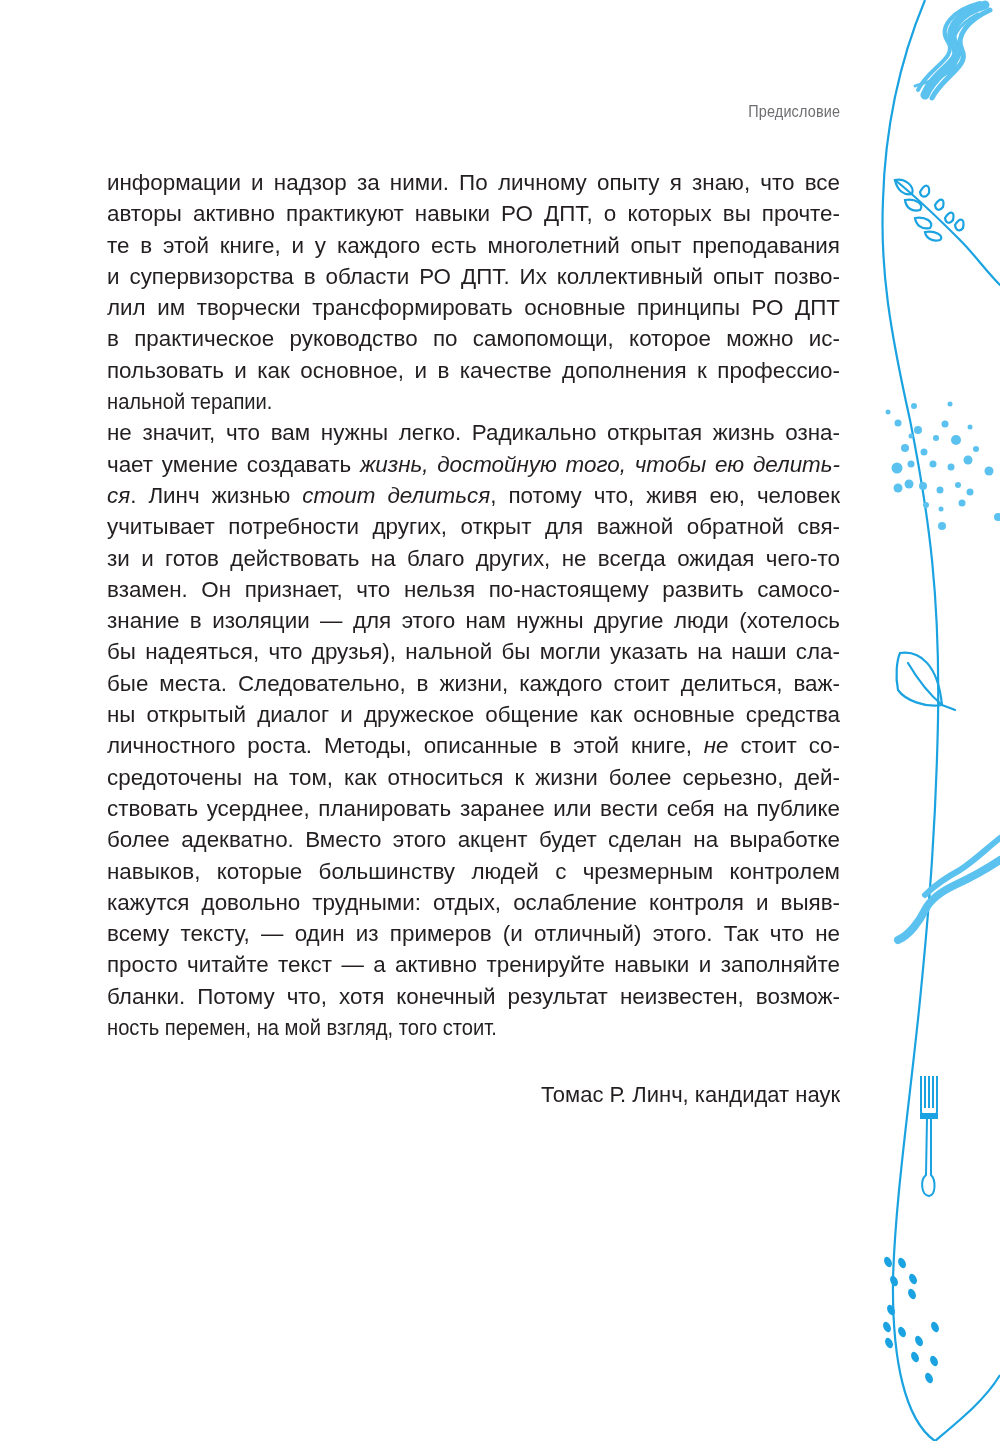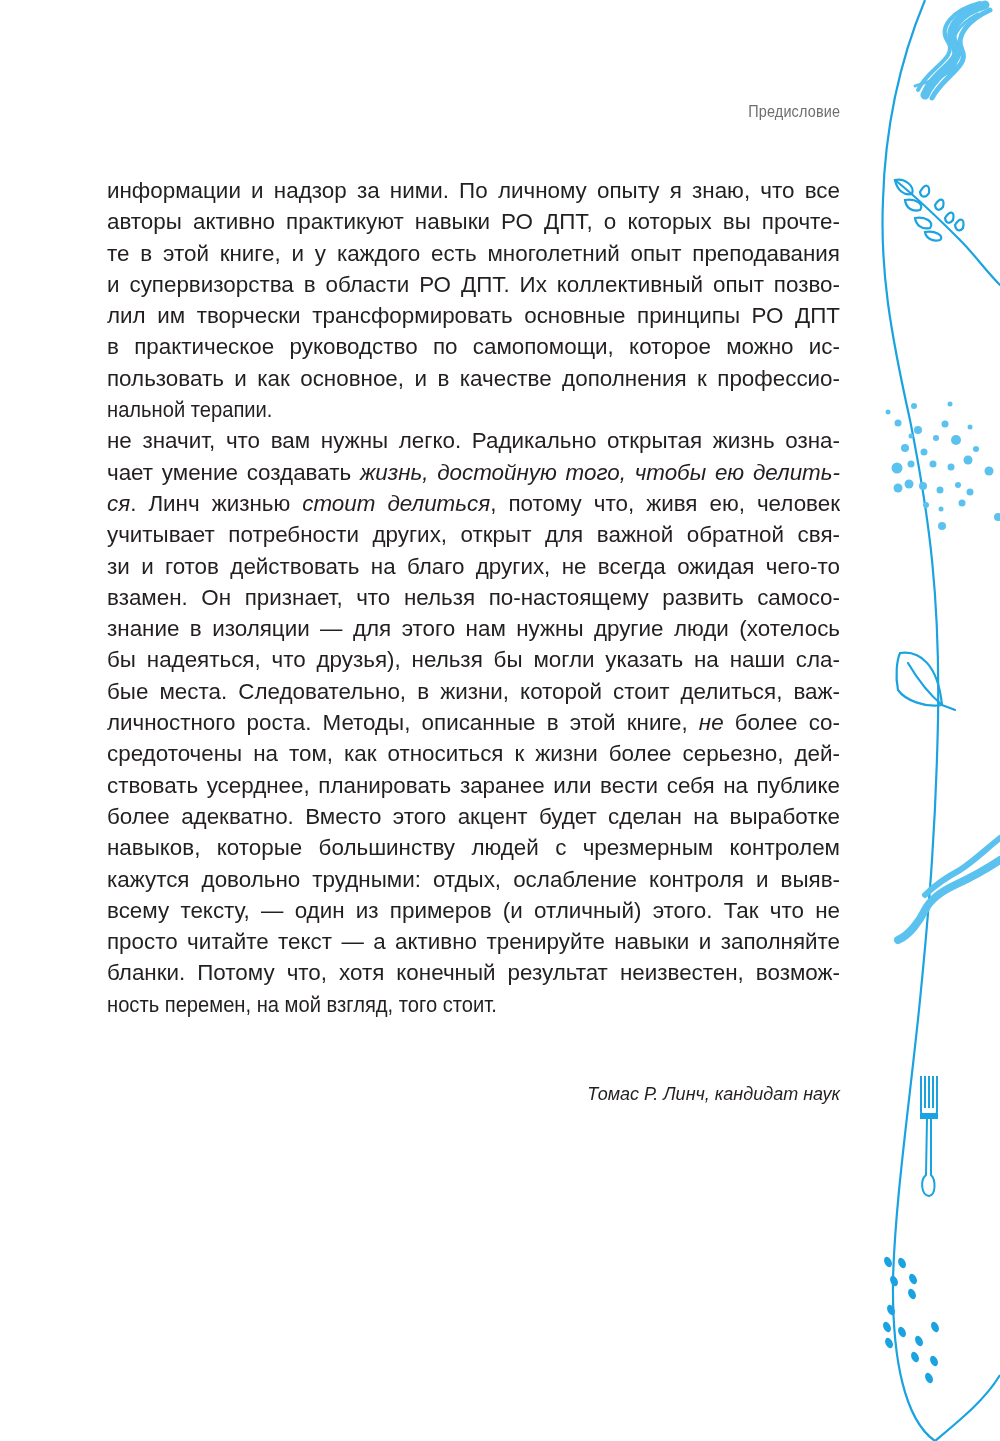--- a/index.html
+++ b/index.html
@@ -21,21 +21,21 @@
       right: 160px;
       font-size: 16px;
       color: #6d6e71;
       letter-spacing: 0.2px;
       transform: scaleX(0.9);
       transform-origin: right center;
     }
     .body-text {
       position: absolute;
       left: 107px;
-      top: 175px;
+      top: 167px;
       width: 733px;
       font-size: 22.4px;
       line-height: 31.3px;
     }
     .line {
       display: block;
       white-space: nowrap;
       text-align: justify;
       text-align-last: justify;
       transform-origin: left center;
@@ -46,22 +46,21 @@
     }
     .line.indent {
       padding-left: 26px;
     }
     .line .seg { white-space: pre; }
     .line .it { font-style: italic; }
     .signature {
       position: absolute;
       right: 160px;
       top: 1079px;
-      font-size: 18px;
-      font-style: italic;
+      font-size: 22px;
       line-height: 31px;
       text-align: center;
     }
     .deco {
       position: absolute;
       left: 0;
       top: 0;
       width: 1000px;
       height: 1441px;
       pointer-events: none;
@@ -84,23 +83,24 @@
       <div class="line last" style="transform: scaleX(0.9);"><span class="seg">нальной терапии.</span></div>
     </div>
     <div>
       <div class="line"><span class="seg">не значит, что вам нужны легко. Радикально открытая жизнь озна-</span></div>
       <div class="line"><span class="seg">чает умение создавать </span><span class="seg it">жизнь, достойную того, чтобы ею делить-</span></div>
       <div class="line"><span class="seg it">ся</span><span class="seg">. Линч жизнью </span><span class="seg it">стоит делиться</span><span class="seg">, потому что, живя ею, человек</span></div>
       <div class="line"><span class="seg">учитывает потребности других, открыт для важной обратной свя-</span></div>
       <div class="line"><span class="seg">зи и готов действовать на благо других, не всегда ожидая чего-то</span></div>
       <div class="line"><span class="seg">взамен. Он признает, что нельзя по-настоящему развить самосо-</span></div>
       <div class="line"><span class="seg">знание в изоляции — для этого нам нужны другие люди (хотелось</span></div>
-      <div class="line"><span class="seg">бы надеяться, что друзья), нельзя бы могли указать на наши сла-</span></div>
-      <div class="line"><span class="seg">бые места. Следовательно, в жизни, которой стоит делиться, важ-</span></div>
-      <div class="line"><span class="seg">личностного роста. Методы, описанные в этой книге, </span><span class="seg it">не</span><span class="seg"> более со-</span></div>
+      <div class="line"><span class="seg">бы надеяться, что друзья), нальной бы могли указать на наши сла-</span></div>
+      <div class="line"><span class="seg">бые места. Следовательно, в жизни, каждого стоит делиться, важ-</span></div>
+      <div class="line"><span class="seg">ны открытый диалог и дружеское общение как основные средства</span></div>
+      <div class="line"><span class="seg">личностного роста. Методы, описанные в этой книге, </span><span class="seg it">не</span><span class="seg"> стоит со-</span></div>
       <div class="line"><span class="seg">средоточены на том, как относиться к жизни более серьезно, дей-</span></div>
       <div class="line"><span class="seg">ствовать усерднее, планировать заранее или вести себя на публике</span></div>
       <div class="line"><span class="seg">более адекватно. Вместо этого акцент будет сделан на выработке</span></div>
       <div class="line"><span class="seg">навыков, которые большинству людей с чрезмерным контролем</span></div>
       <div class="line"><span class="seg">кажутся довольно трудными: отдых, ослабление контроля и выяв-</span></div>
       <div class="line"><span class="seg">всему тексту, — один из примеров (и отличный) этого. Так что не</span></div>
       <div class="line"><span class="seg">просто читайте текст — а активно тренируйте навыки и заполняйте</span></div>
       <div class="line"><span class="seg">бланки. Потому что, хотя конечный результат неизвестен, возмож-</span></div>
       <div class="line last" style="transform: scaleX(0.9);"><span class="seg">ность перемен, на мой взгляд, того стоит.</span></div>
     </div>

